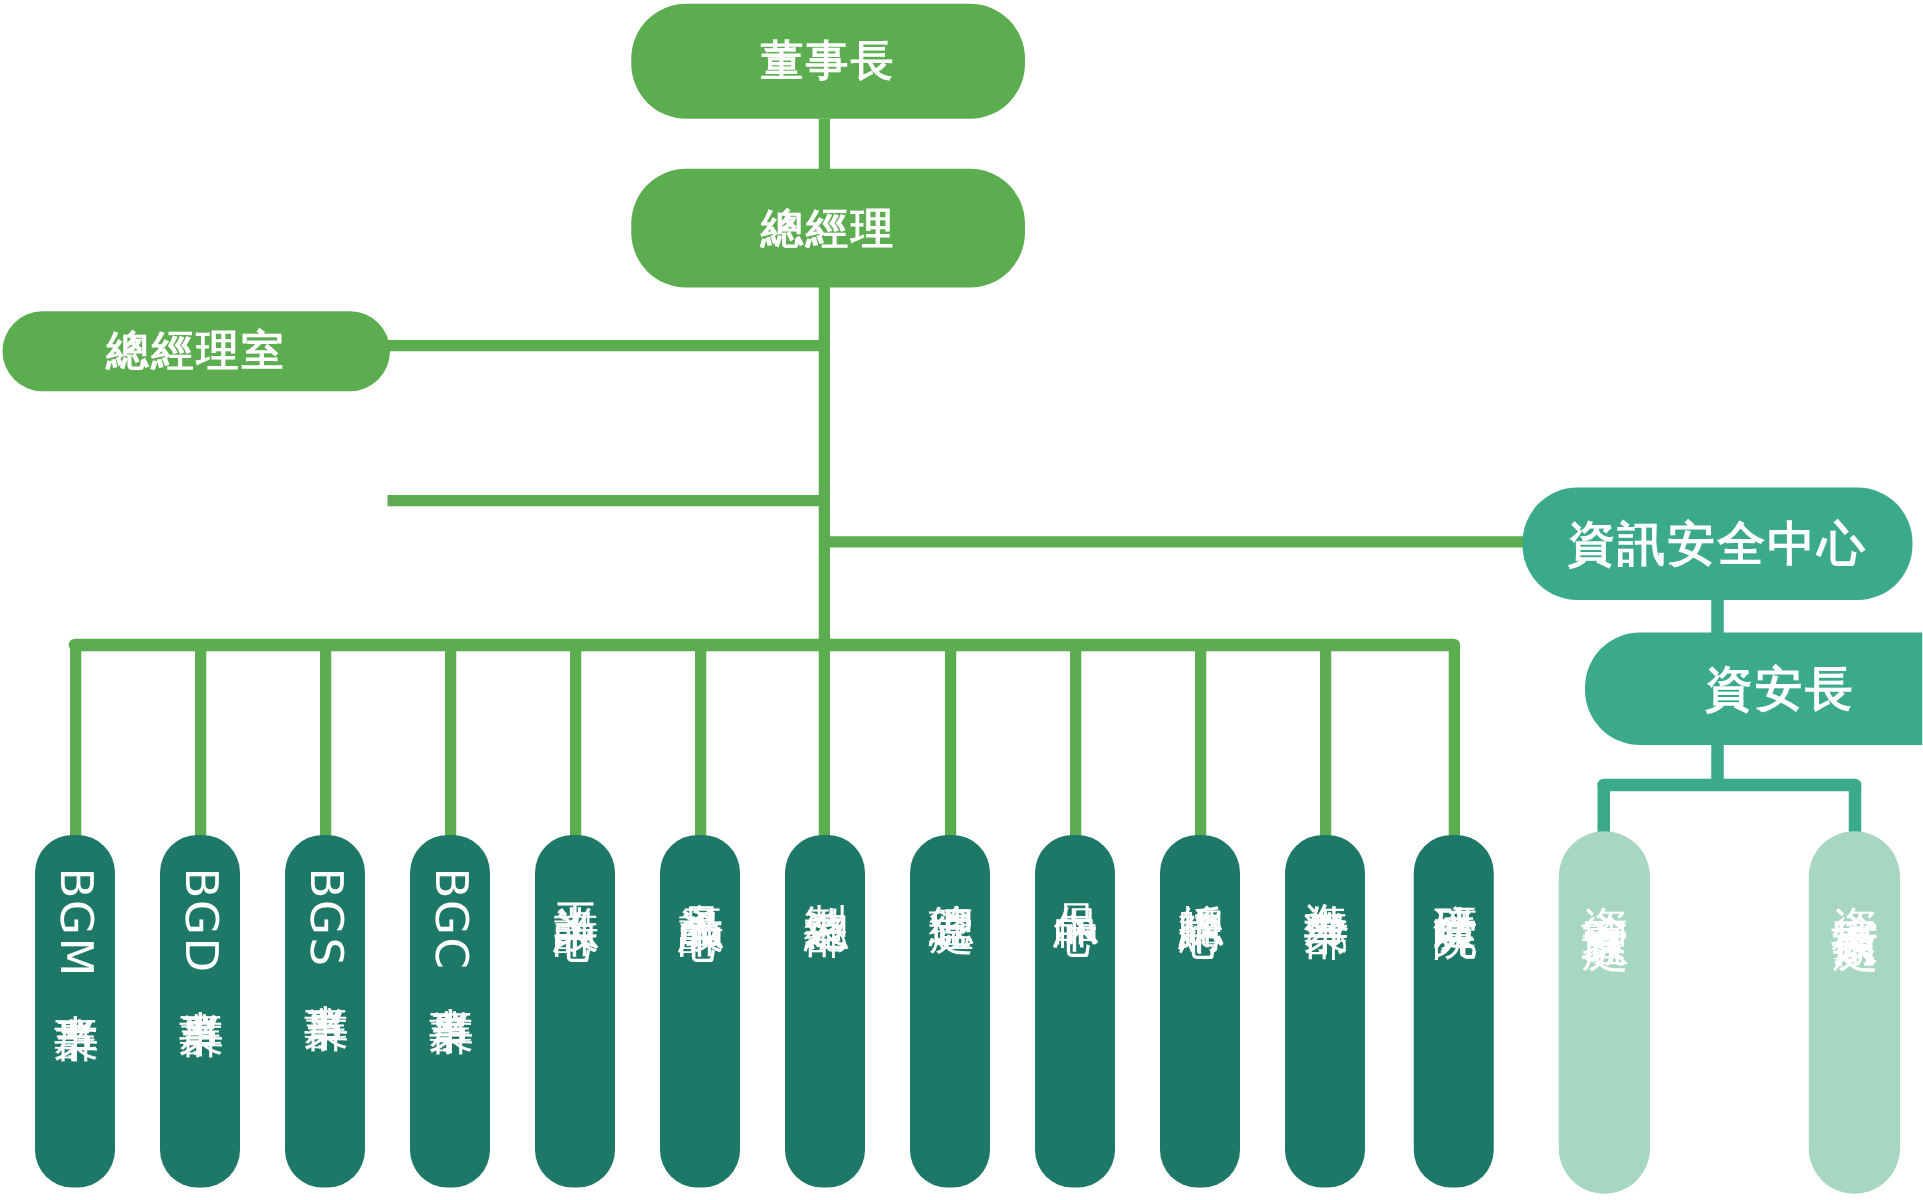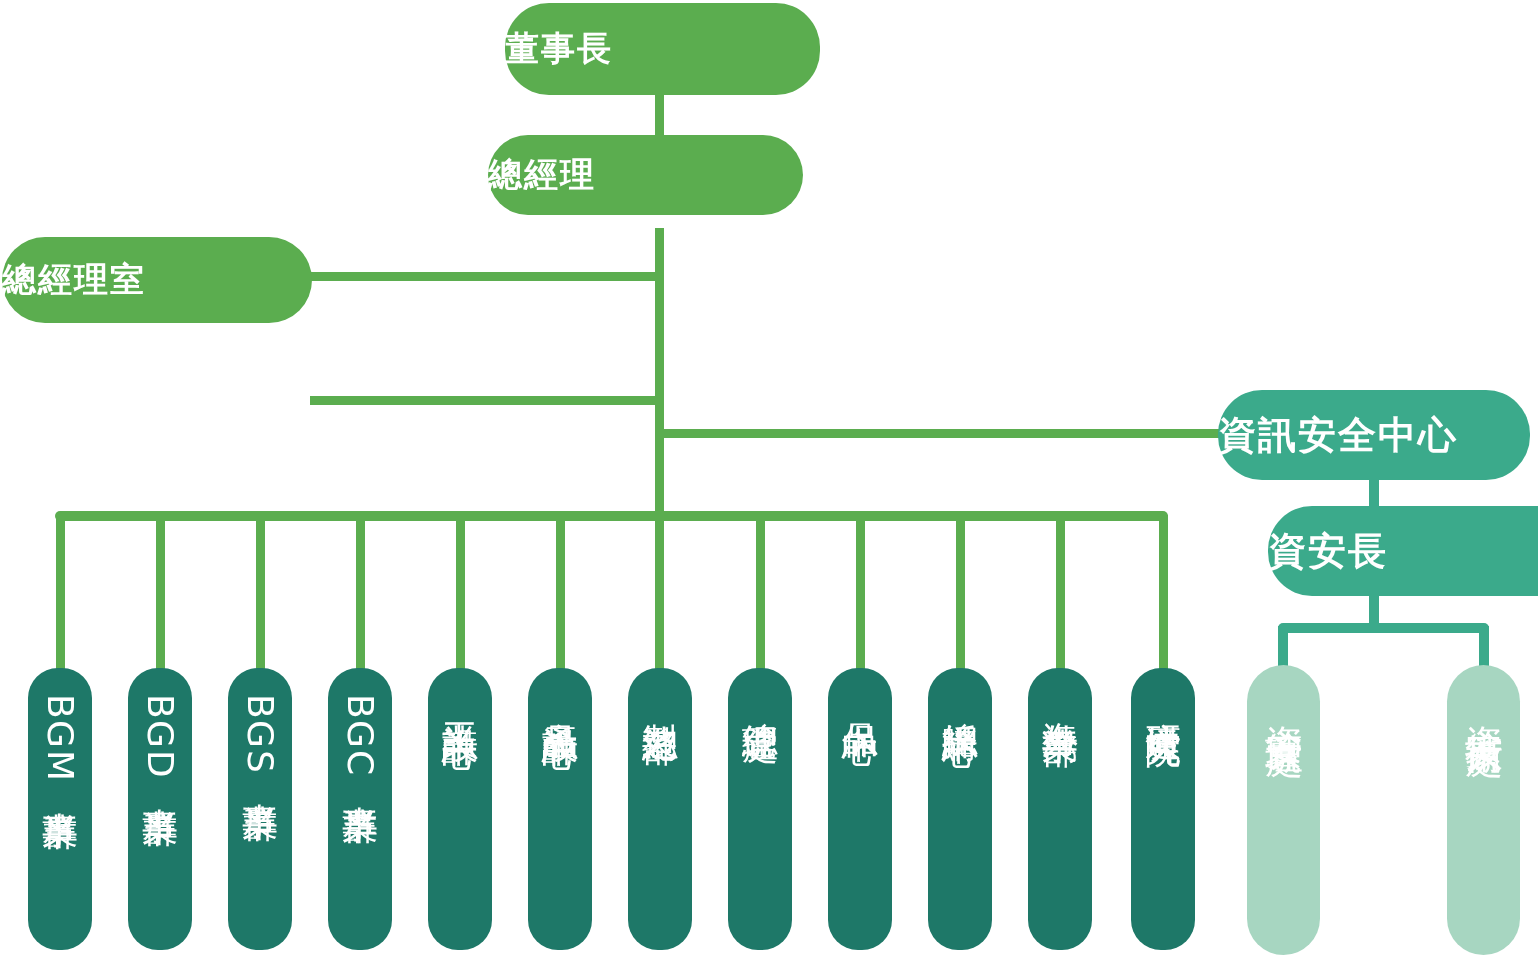--- a/index.html
+++ b/index.html
@@ -8,21 +8,21 @@
     --dark_teal:#1E7868;
     --mint:#A7D6C1;
     --text:#FFFFFF;
   }
   html,body{margin:0;padding:0;background:#fff;}
   .canvas{
     position:relative;width:1538px;height:960px;background:#fff;overflow:hidden;
     font-family:"DejaVu Sans","Liberation Sans",sans-serif;
   }
   .node{
-    position:absolute;display:flex;align-items:center;
+    position:absolute;display:flex;align-items:center;justify-content:center;
     color:var(--text);box-sizing:border-box;
   }
   .hbox{
     background:var(--green);border-radius:44px;
     font-size:34px;font-weight:700;letter-spacing:2px;
   }
   .tealbox{
     background:var(--teal);border-radius:44px;
     font-size:38px;font-weight:700;letter-spacing:2px;
   }
@@ -73,25 +73,25 @@
 
   <div class="tline" style="left:1369px;top:478px;width:10px;height:32px;"></div>
   <div class="tline" style="left:1369px;top:595px;width:10px;height:35px;"></div>
   <div class="tline rounded" style="left:1278px;top:623px;width:211px;height:10px;"></div>
   <div class="tline" style="left:1278px;top:626px;width:10px;height:44px;"></div>
   <div class="tline" style="left:1479px;top:626px;width:10px;height:44px;"></div>
 
   <div class="node hbox" style="left:505px;top:3px;width:315px;height:92px;">
     <span>董事長</span>
   </div>
-  <div class="node hbox" style="left:488px;top:135px;width:315px;height:80px;">
+  <div class="node hbox" style="left:505px;top:135px;width:315px;height:95px;">
     <span>總經理</span>
   </div>
 
-  <div class="node hbox" style="left:2px;top:237px;width:310px;height:86px;">
+  <div class="node hbox" style="left:2px;top:249px;width:310px;height:64px;">
     <span>總經理室</span>
   </div>
 
   <div class="node tealbox" style="left:1218px;top:390px;width:312px;height:90px;">
     <span>資訊安全中心</span>
   </div>
   <div class="node tealbox" style="left:1268px;top:506px;width:312px;height:90px;">
     <span>資安長</span>
   </div>
   <div class="node mintbox" style="left:1247px;top:665px;width:73px;height:290px;">

